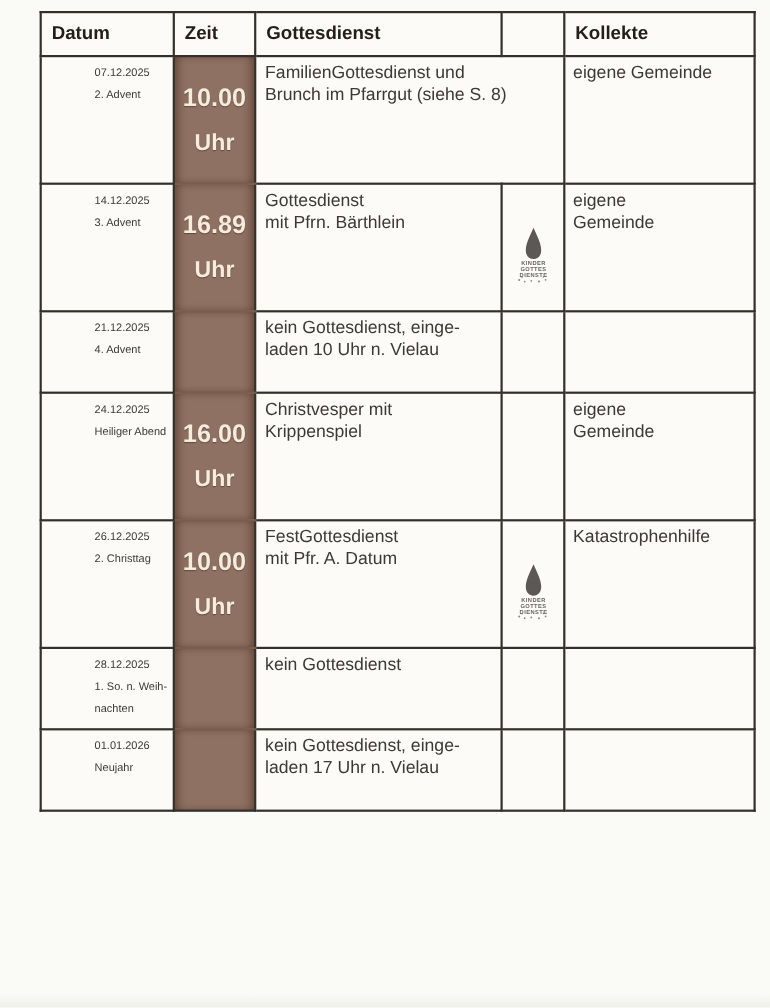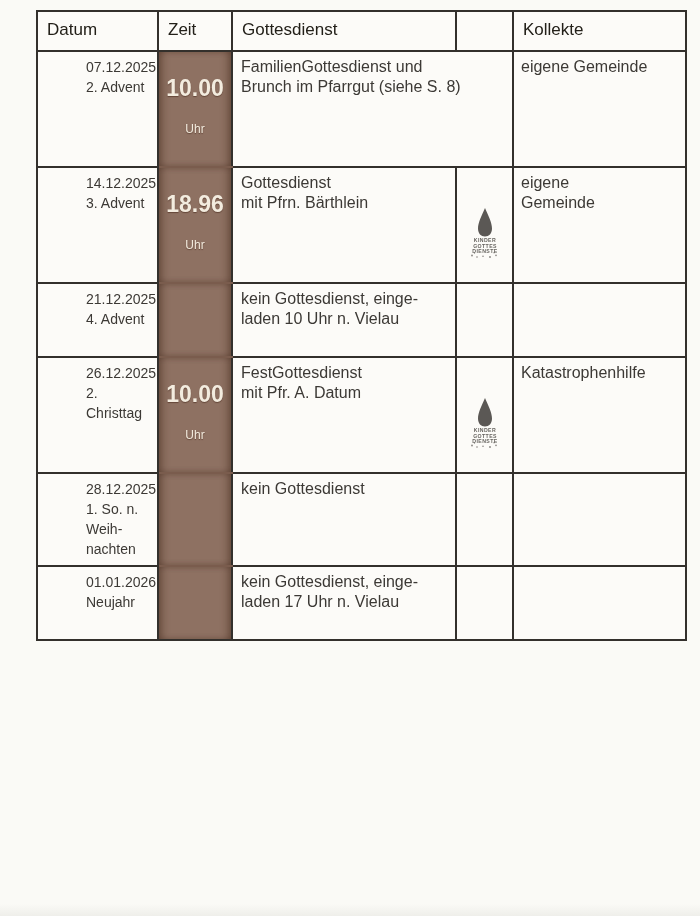--- a/index.html
+++ b/index.html
@@ -33,44 +33,44 @@
   col.c-zeit{width:74px;}
   col.c-service{width:224px;}
   col.c-icon{width:57px;}
   col.c-kollekte{width:173px;}
   th,td{
     border:2px solid var(--grid-line);
     vertical-align:top;
     white-space:pre-line;
   }
   th{
-    font-size:17px;font-weight:normal;color:var(--header-text);
+    font-size:17px;font-weight:bold;color:var(--header-text);
     text-align:left;padding:8px 4px 8px 9px;height:22px;
   }
   th.zeit-h{}
   td{
     font-size:16px;line-height:20px;color:var(--body-text);
     padding:5px 4px 6px 8px;
   }
-  td.datum{font-size:14px;padding-left:48px;}
+  td.datum{font-size:10px;padding-left:48px;}
   td.zeit{
     background:var(--time-band);
     border-top-color:var(--time-band-divider);
     border-bottom-color:var(--time-band-divider);
     box-shadow:inset 6px 0 9px -4px rgba(52,28,14,0.55),
                inset -6px 0 9px -4px rgba(52,28,14,0.55);
     text-align:center;vertical-align:top;
     padding:6px 2px;
     color:var(--time-text);
   }
   tbody tr:first-child td.zeit{border-top-color:var(--grid-line);}
   tbody tr:last-child td.zeit{border-bottom-color:var(--grid-line);}
   td.zeit .t{display:block;font-weight:bold;font-size:23px;line-height:21px;
     text-shadow:0 1px 1px rgba(60,30,15,0.5);}
-  td.zeit .u{display:block;font-weight:normal;font-size:12px;line-height:21px;
+  td.zeit .u{display:block;font-weight:bold;font-size:21px;line-height:21px;
     text-shadow:0 1px 1px rgba(60,30,15,0.5);}
   td.icon-cell{vertical-align:middle;text-align:center;padding:2px;}
   td.kollekte{padding-left:7px;}
   svg.kgd{display:inline-block;}
 </style>
 </head>
 <body>
 
 <div class="page">
   <table class="schedule">
@@ -100,21 +100,21 @@
     </td>
     <td class="service" colspan="2">FamilienGottesdienst und
 Brunch im Pfarrgut (siehe S. 8)</td>
 
     <td class="kollekte">eigene Gemeinde</td>
   </tr>
         <tr>
     <td class="datum">14.12.2025
 3. Advent</td>
     <td class="zeit">
-      <span class="t">18.96</span>
+      <span class="t">16.89</span>
       <span class="u">Uhr</span>
     </td>
     <td class="service">Gottesdienst
 mit Pfrn. Bärthlein</td>
     <td class="icon-cell">
       <svg class="kgd" width="40" height="52" viewBox="0 0 40 52" aria-hidden="true">
         <path d="M20 1 C16.5 9 13 15.5 13 21.5 C13 26.5 16 29.5 20 29.5 C24 29.5 27 26.5 27 21.5 C27 15.5 23.5 9 20 1 Z" fill="#4d4a46" opacity="0.92"></path>
         <text x="20" y="35" text-anchor="middle" font-size="5.2" font-weight="bold" fill="#55524e" opacity="0.9" letter-spacing="0.4">KINDER</text>
         <text x="20" y="40.5" text-anchor="middle" font-size="5.2" font-weight="bold" fill="#55524e" opacity="0.9" letter-spacing="0.4">GOTTES</text>
         <text x="20" y="46" text-anchor="middle" font-size="5.2" font-weight="bold" fill="#55524e" opacity="0.9" letter-spacing="0.4">DIENSTE</text>
@@ -140,20 +140,35 @@
       <span class="u"></span>
     </td>
     <td class="service">kein Gottesdienst, einge-
 laden 10 Uhr n. Vielau</td>
     <td class="icon-cell">
       
     </td>
     <td class="kollekte"></td>
   </tr>
         <tr>
+    <td class="datum">24.12.2025
+Heiliger Abend</td>
+    <td class="zeit">
+      <span class="t">16.00</span>
+      <span class="u">Uhr</span>
+    </td>
+    <td class="service">Christvesper mit
+Krippenspiel</td>
+    <td class="icon-cell">
+      
+    </td>
+    <td class="kollekte">eigene
+Gemeinde</td>
+  </tr>
+        <tr>
     <td class="datum">26.12.2025
 2. Christtag</td>
     <td class="zeit">
       <span class="t">10.00</span>
       <span class="u">Uhr</span>
     </td>
     <td class="service">FestGottesdienst
 mit Pfr. A. Datum</td>
     <td class="icon-cell">
       <svg class="kgd" width="40" height="52" viewBox="0 0 40 52" aria-hidden="true">

